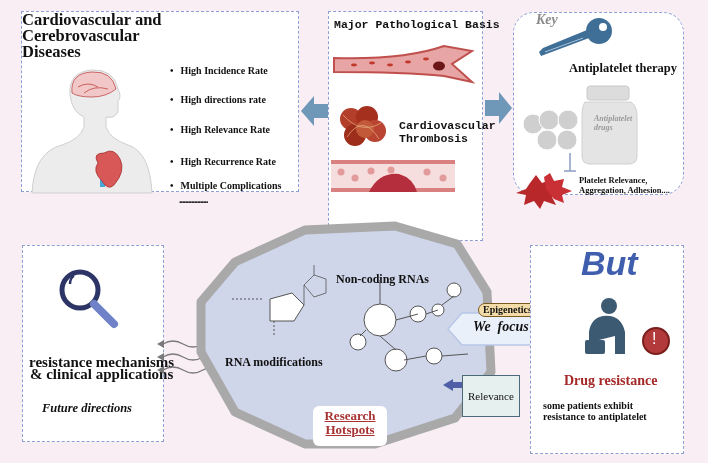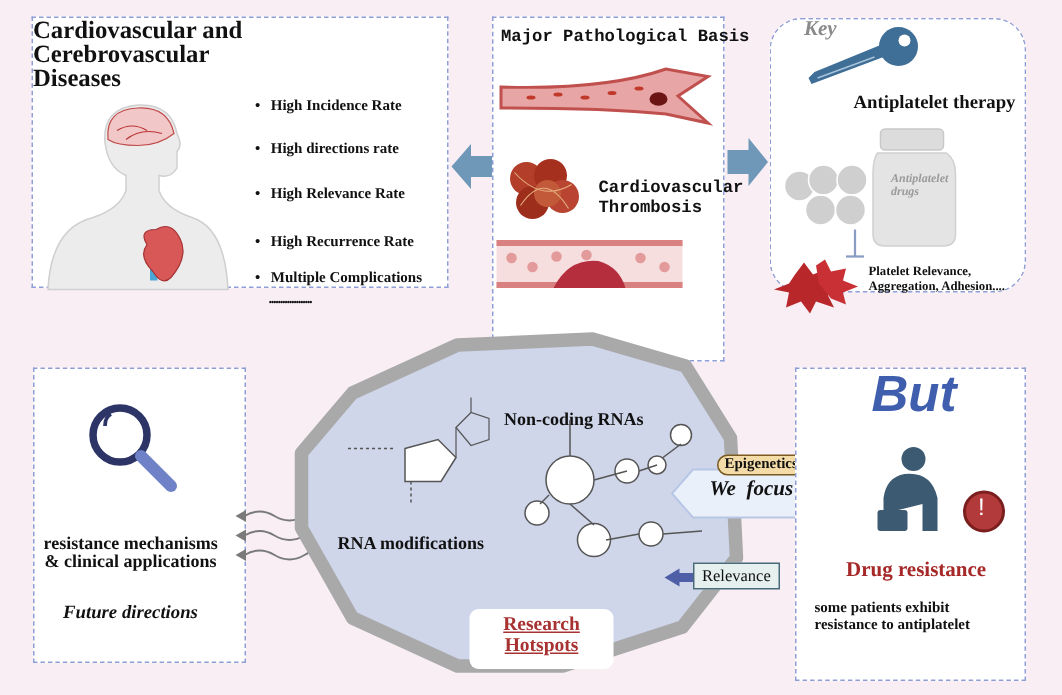--- a/index.html
+++ b/index.html
@@ -150,21 +150,21 @@
 <style>[data-name="therapy-group"]{height:70px;}</style>
 <style>[data-name="therapy-group"]{height:71px;}</style>
 <style>[data-name="therapy-group"]{height:183px !important;}</style>
 
 <div class="panel" data-name="future-directions-panel" style="left:22px;top:245px;width:142px;height:197px;">
   <svg data-name="magnifier-icon" style="left:35px;top:22px;" width="62" height="62">
     <circle cx="22" cy="22" r="18" fill="none" stroke="#2c3566" stroke-width="5"></circle>
     <path d="M12 16 Q12 10 16 8" stroke="#2c3566" stroke-width="2.5" fill="none"></path>
     <line x1="36" y1="36" x2="56" y2="56" stroke="#6f82c8" stroke-width="8" stroke-linecap="round"></line>
   </svg>
-  <div class="abs bold" data-name="future-research-text" style="left:6px;top:110px;font-size:12px;line-height:12px;text-align:center;white-space:nowrap;">
+  <div class="abs bold" data-name="future-research-text" style="left:6px;top:110px;font-size:15px;line-height:12px;text-align:center;white-space:nowrap;">
     <div>resistance mechanisms</div>
     <div>&amp; clinical applications</div>
   </div>
   <div class="abs bold" data-name="future-directions-label" style="left:19px;top:155px;font-size:12.5px;font-style:italic;white-space:nowrap;">Future directions</div>
 </div>
 
 <svg data-name="wavy-arrows-icon" style="left:155px;top:338px;" width="80" height="50">
   <path d="M8 6 Q18 0 28 6 T48 6 T68 6 T80 6" stroke="#7a7a7a" stroke-width="1.3" fill="none"></path>
   <path d="M8 19 Q18 13 28 19 T48 19 T68 19 T80 19" stroke="#7a7a7a" stroke-width="1.3" fill="none"></path>
   <path d="M8 32 Q18 26 28 32 T48 32 T68 32 T80 32" stroke="#7a7a7a" stroke-width="1.3" fill="none"></path>
@@ -199,35 +199,35 @@
   <line x1="58" y1="40" x2="80" y2="34" stroke="#555"></line>
   <line x1="88" y1="34" x2="100" y2="30" stroke="#555"></line>
   <line x1="104" y1="25" x2="116" y2="16" stroke="#555"></line>
   <line x1="42" y1="56" x2="58" y2="70" stroke="#555"></line>
   <line x1="42" y1="24" x2="42" y2="0" stroke="#555"></line>
   <line x1="66" y1="80" x2="88" y2="76" stroke="#555"></line>
   <line x1="104" y1="76" x2="130" y2="74" stroke="#555"></line>
   <line x1="28" y1="50" x2="22" y2="56" stroke="#555"></line>
 </svg>
 
-<div class="abs bold" data-name="research-hotspots-title" style="left:313px;top:406px;width:96px;height:40px;background:#fff;border-radius:6px;text-align:center;font-size:13px;line-height:14px;color:#a83232;text-decoration:underline;padding-top:3px;box-sizing:border-box;">
+<div class="abs bold" data-name="research-hotspots-title" style="left:313px;top:406px;width:74px;height:40px;background:#fff;border-radius:6px;text-align:center;font-size:13px;line-height:14px;color:#a83232;text-decoration:underline;padding-top:3px;box-sizing:border-box;">
   <div>Research</div>
   <div>Hotspots</div>
 </div>
 
 <svg data-name="we-focus-banner" style="left:448px;top:313px;" width="126" height="32">
   <polygon points="0,16 14,0 126,0 110,16 126,32 14,32" fill="#eaf0fa" stroke="#b8c6e6" stroke-width="1.3"></polygon>
 </svg>
 <div class="abs bold" data-name="we-focus-label" style="left:473px;top:319px;font-size:14px;font-style:italic;white-space:pre;">We  focus</div>
 <div class="abs bold" data-name="epigenetics-tag" style="left:478px;top:303px;font-size:10px;background:#f4dca8;border:1.3px solid #7a5a20;border-radius:8px;padding:0 4px;line-height:12px;">Epigenetics</div>
 
 <svg data-name="relevance-arrow-left-icon" style="left:443px;top:379px;" width="20" height="12">
   <polygon points="0,6 10,0 10,3 20,3 20,9 10,9 10,12" fill="#4e5fa8"></polygon>
 </svg>
-<div class="abs" data-name="relevance-label" style="left:462px;top:375px;font-size:11px;background:#e6f0ef;border:1.3px solid #4a6a7a;padding:1px 5px;line-height:14px;">Relevance</div>
+<div class="abs" data-name="relevance-label" style="left:462px;top:375px;font-size:11px;background:#e6f0ef;border:1.3px solid #4a6a7a;padding:13px 5px;line-height:14px;">Relevance</div>
 <svg data-name="relevance-arrow-right-icon" style="left:540px;top:379px;" width="24" height="12">
   <polygon points="24,6 14,0 14,3 0,3 0,9 14,9 14,12" fill="#4e5fa8"></polygon>
 </svg>
 
 <div class="panel" data-name="drug-resistance-panel" style="left:530px;top:245px;width:154px;height:209px;">
   <div class="abs bold" data-name="but-title" style="left:50px;top:-2px;font-family:'Liberation Sans',sans-serif;font-size:34px;font-style:italic;color:#3f5fae;">But</div>
   <svg data-name="distressed-person-icon" style="left:54px;top:50px;" width="50" height="60">
     <circle cx="24" cy="10" r="8" fill="#3d5a73"></circle>
     <path d="M18 20 Q36 18 40 36 L40 58 L30 58 L30 40 L14 44 L14 58 L4 58 L4 36 Q6 22 18 20 Z" fill="#3d5a73"></path>
     <rect x="0" y="44" width="20" height="14" rx="2" fill="#3d5a73"></rect>

